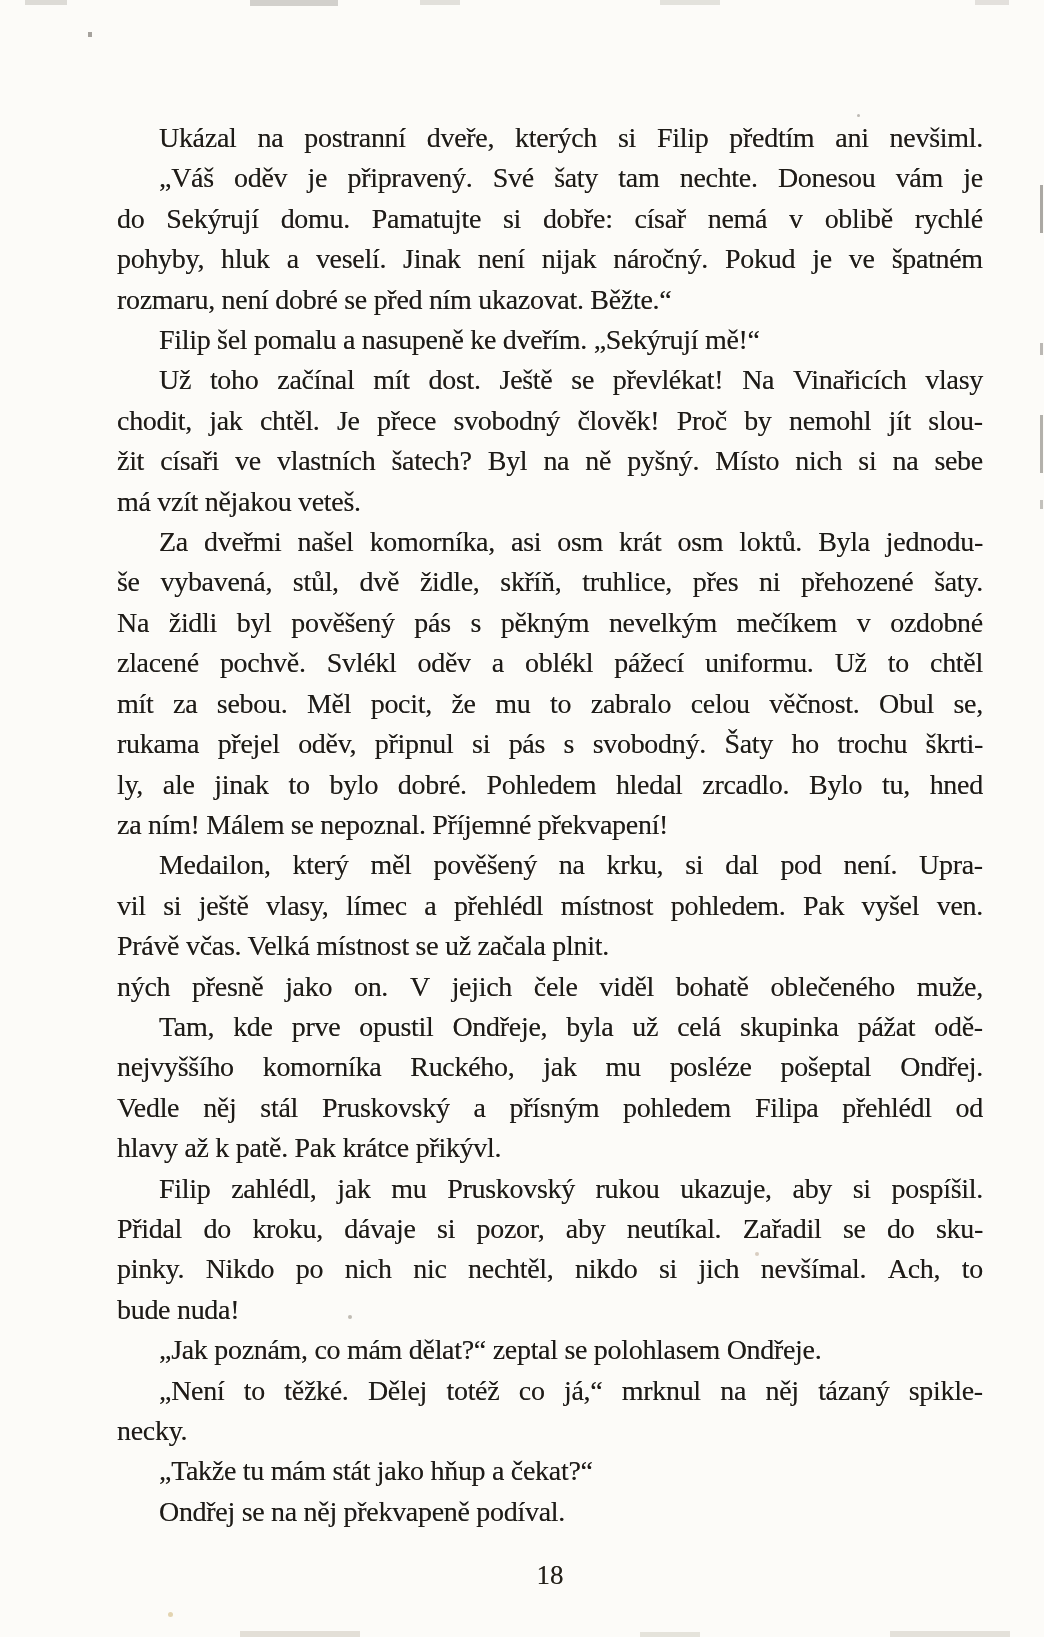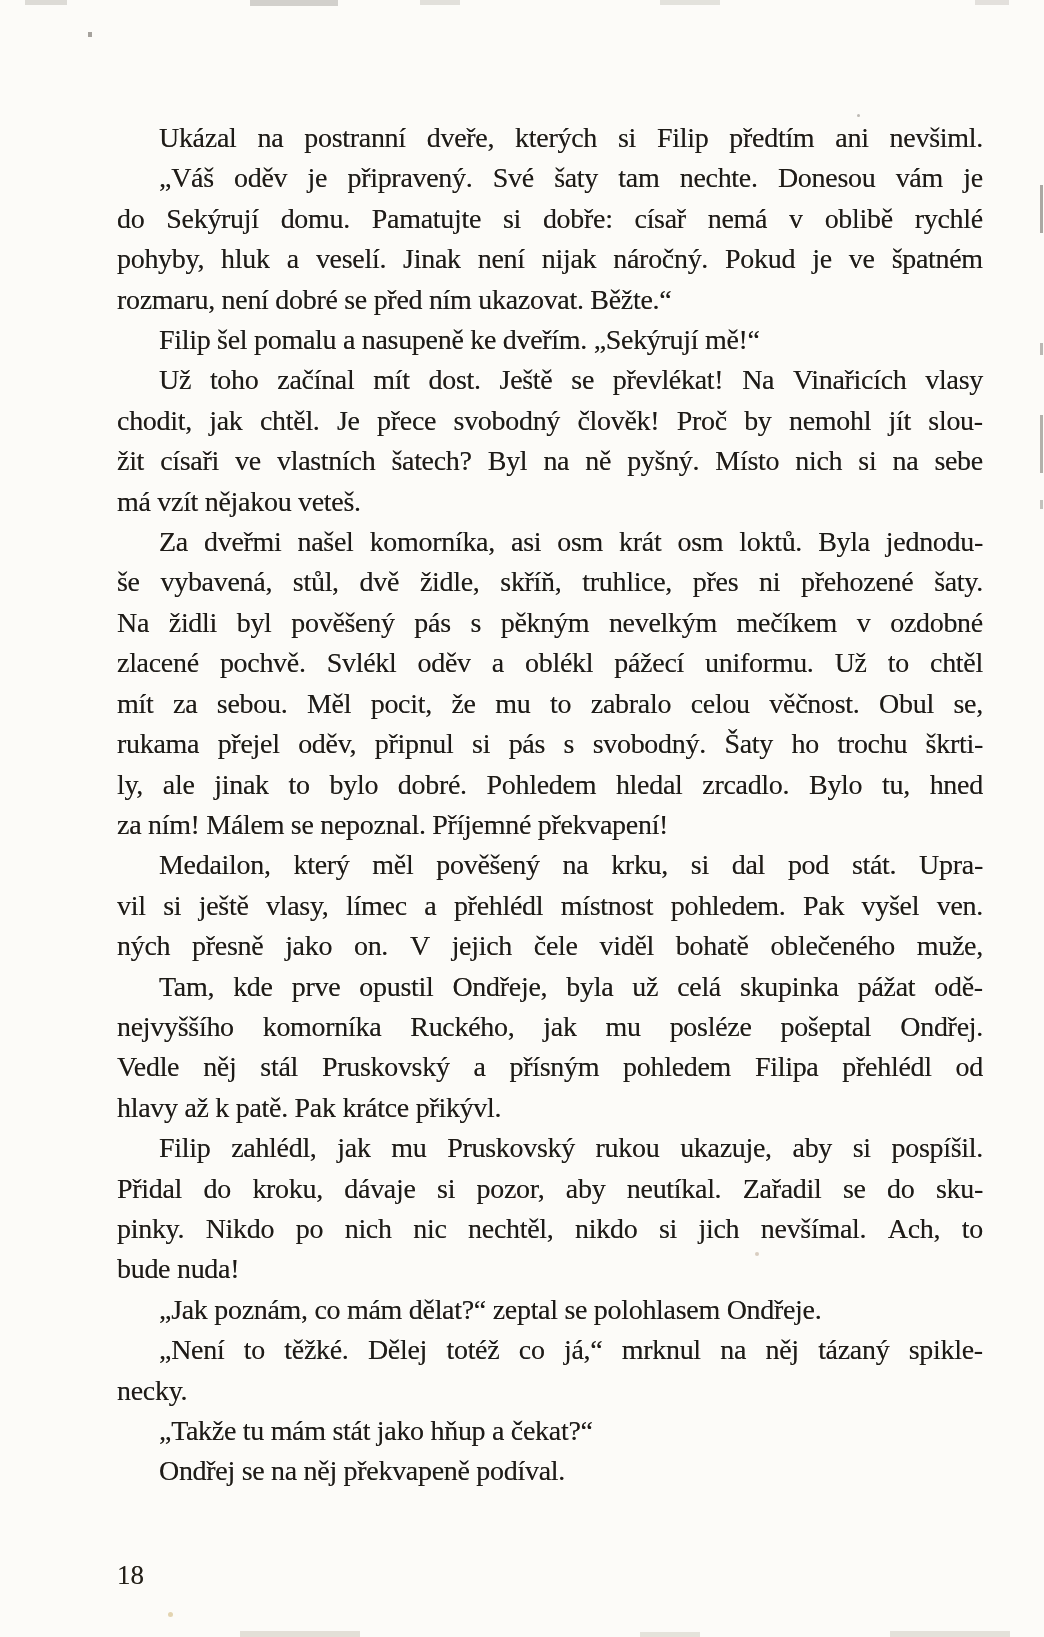--- a/index.html
+++ b/index.html
@@ -25,21 +25,21 @@
   }
   .line.just {
     display:flex;
     justify-content:space-between;
     align-items:baseline;
   }
   .line.indent { padding-left:42px; }
   .page-number {
     position:absolute;
     left:117px; top:1558px; width:866px;
-    text-align:left;
+    text-align:center;
     font-size:27px;
     line-height:34px;
     color:#242019;
     text-shadow:0 0 0.5px rgba(30,27,23,0.5);
   }
   .artifact { position:absolute; }
 </style>
 </head>
 <body>
 
@@ -243,37 +243,38 @@
       <div class="line indent just">
         <span>Medailon,</span>
         <span>který</span>
         <span>měl</span>
         <span>pověšený</span>
         <span>na</span>
         <span>krku,</span>
         <span>si</span>
         <span>dal</span>
         <span>pod</span>
-        <span>stát.</span>
+        <span>není.</span>
         <span>Upra-</span>
       </div>
       <div class="line just">
         <span>vil</span>
         <span>si</span>
         <span>ještě</span>
         <span>vlasy,</span>
         <span>límec</span>
         <span>a</span>
         <span>přehlédl</span>
         <span>místnost</span>
         <span>pohledem.</span>
         <span>Pak</span>
         <span>vyšel</span>
         <span>ven.</span>
       </div>
+      <div class="line">Právě včas. Velká místnost se už začala plnit.</div>
       <div class="line just">
         <span>ných</span>
         <span>přesně</span>
         <span>jako</span>
         <span>on.</span>
         <span>V</span>
         <span>jejich</span>
         <span>čele</span>
         <span>viděl</span>
         <span>bohatě</span>

